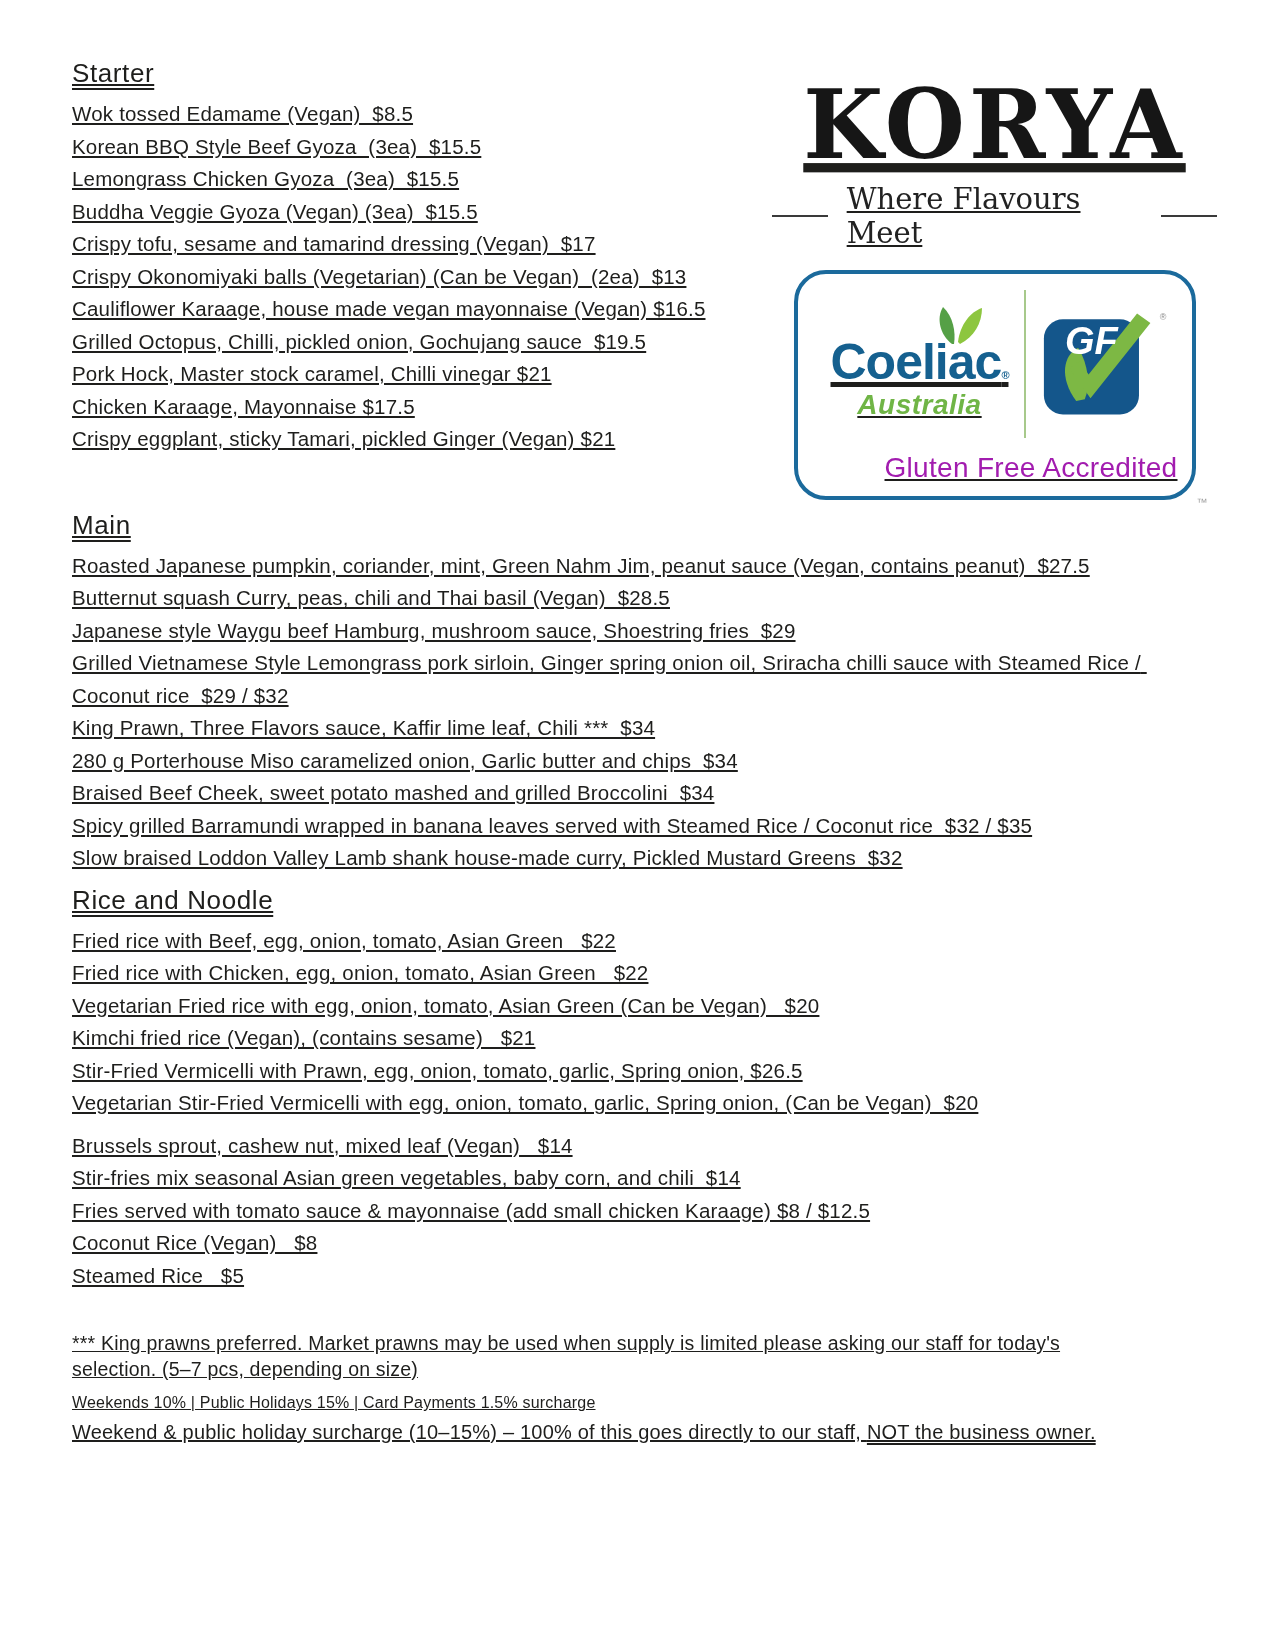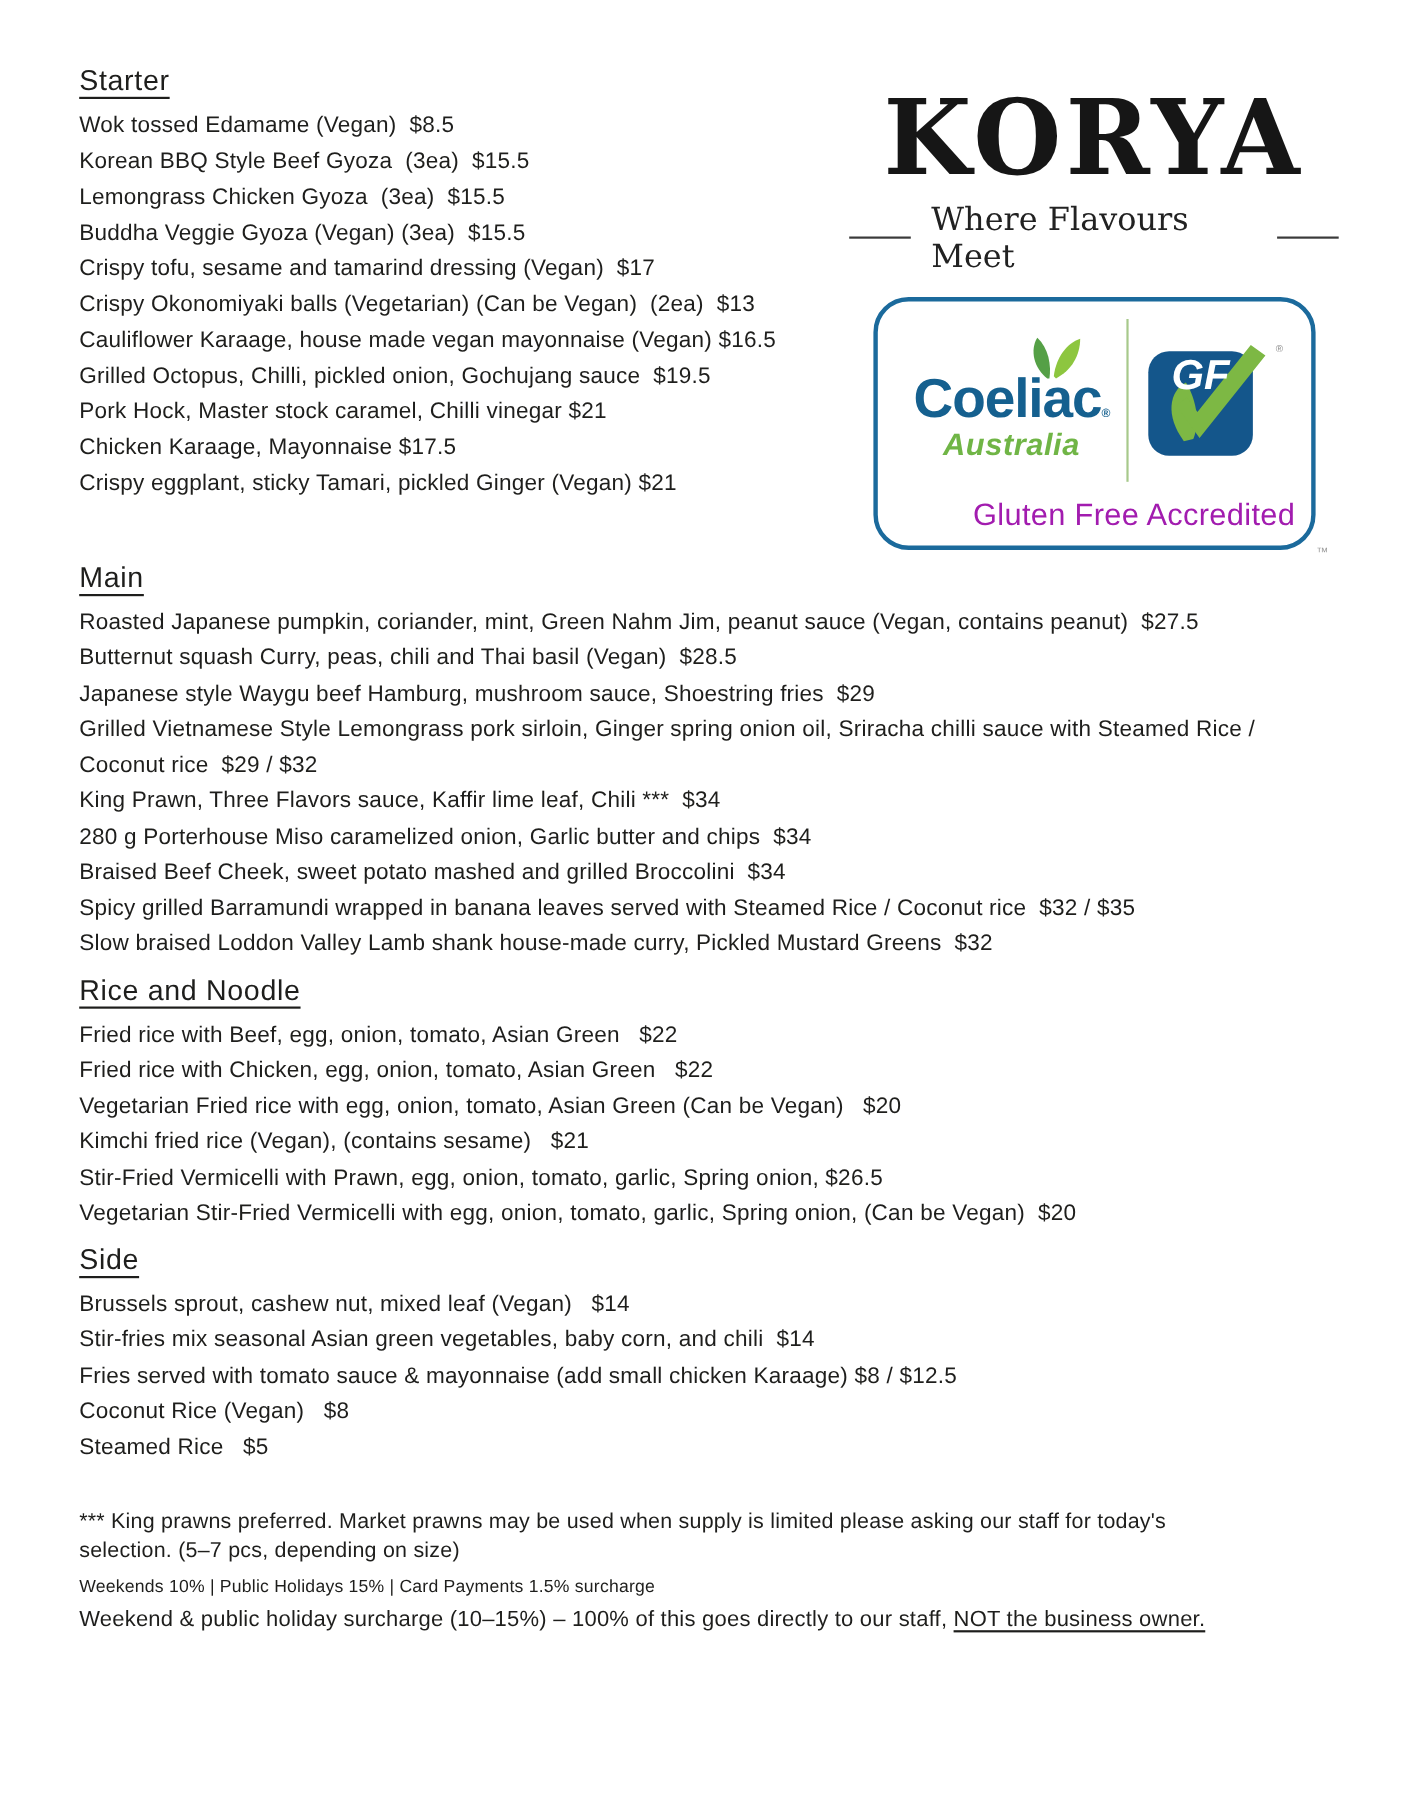--- a/index.html
+++ b/index.html
@@ -2,21 +2,21 @@
 <html><head>
 <meta charset="utf-8">
 <style>
   * { margin:0; padding:0; box-sizing:border-box; }
   html,body { background:#ffffff; }
   body {
     width:1275px; height:1650px; overflow:hidden;
     font-family:"Liberation Sans", sans-serif;
     color:#1e1e1c;
   }
-  .page { padding:58px 58px 0 72px; }
+  .page { padding:58px 58px 0 72px;text-decoration:underline; }
 
   
   .section-title {
     font-size:26px; font-weight:400; letter-spacing:.6px;
     text-decoration:underline; text-underline-offset:6px;
     text-decoration-thickness:1.5px;
     margin:0 0 9px 0;
   }
   .section { margin-top:0; }
   .section + .section, .mid-section { margin-top:10px; }
@@ -163,21 +163,20 @@
         <div class="menu-item">Fried rice with Beef, egg, onion, tomato, Asian Green   $22</div>
         <div class="menu-item">Fried rice with Chicken, egg, onion, tomato, Asian Green   $22</div>
         <div class="menu-item">Vegetarian Fried rice with egg, onion, tomato, Asian Green (Can be Vegan)   $20</div>
         <div class="menu-item">Kimchi fried rice (Vegan), (contains sesame)   $21</div>
         <div class="menu-item">Stir-Fried Vermicelli with Prawn, egg, onion, tomato, garlic, Spring onion, $26.5</div>
         <div class="menu-item">Vegetarian Stir-Fried Vermicelli with egg, onion, tomato, garlic, Spring onion, (Can be Vegan)  $20</div>
       </div>
   </section>
 
   <section class="section">
-    <h2 class="section-title">Side</h2>
     <div class="menu-list">
         <div class="menu-item">Brussels sprout, cashew nut, mixed leaf (Vegan)   $14</div>
         <div class="menu-item">Stir-fries mix seasonal Asian green vegetables, baby corn, and chili  $14</div>
         <div class="menu-item">Fries served with tomato sauce &amp; mayonnaise (add small chicken Karaage) $8 / $12.5</div>
         <div class="menu-item">Coconut Rice (Vegan)   $8</div>
         <div class="menu-item">Steamed Rice   $5</div>
       </div>
   </section>
 
   <footer>

